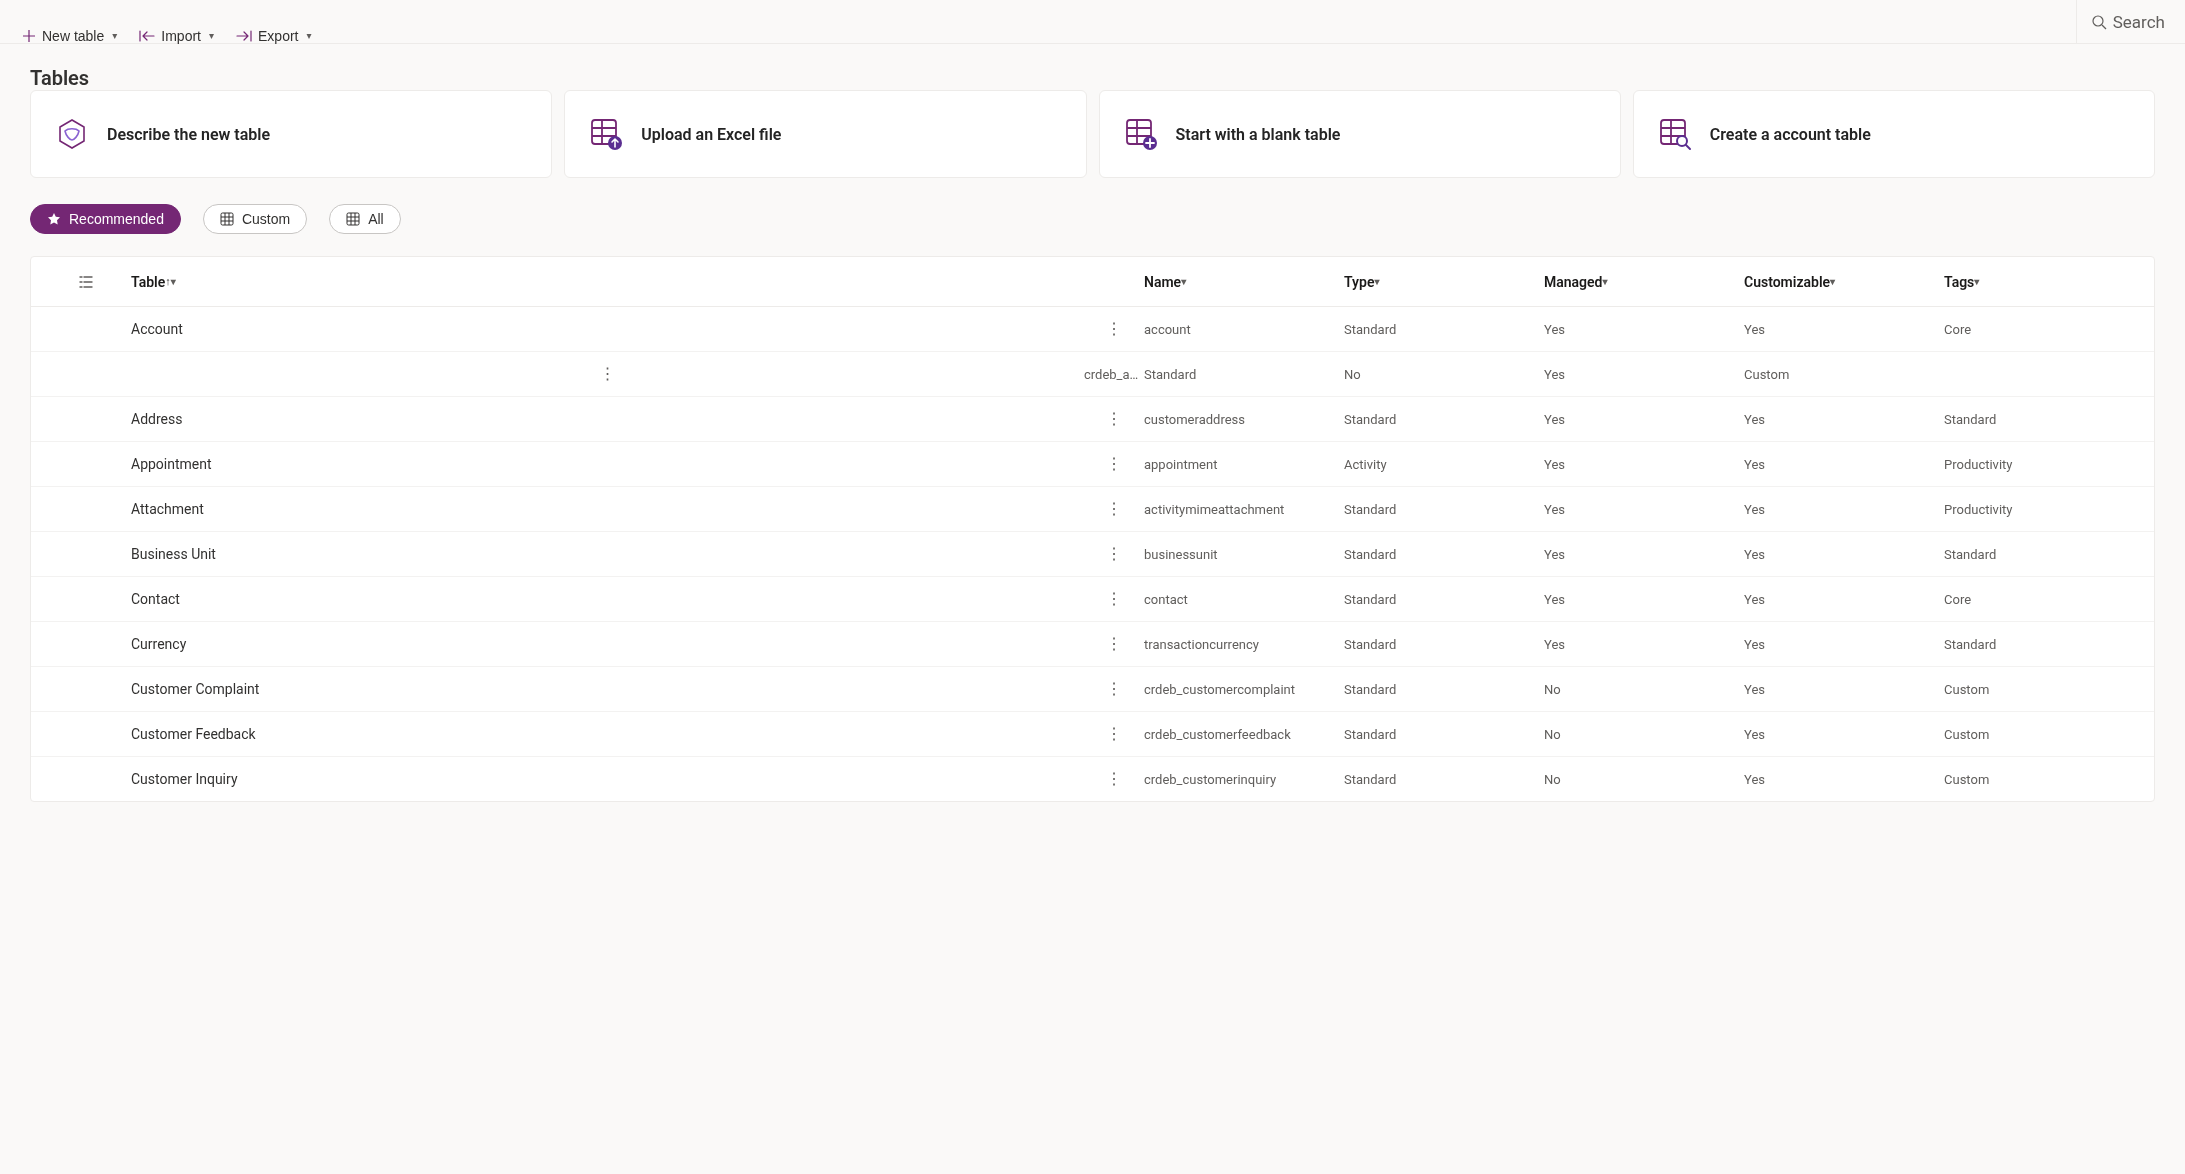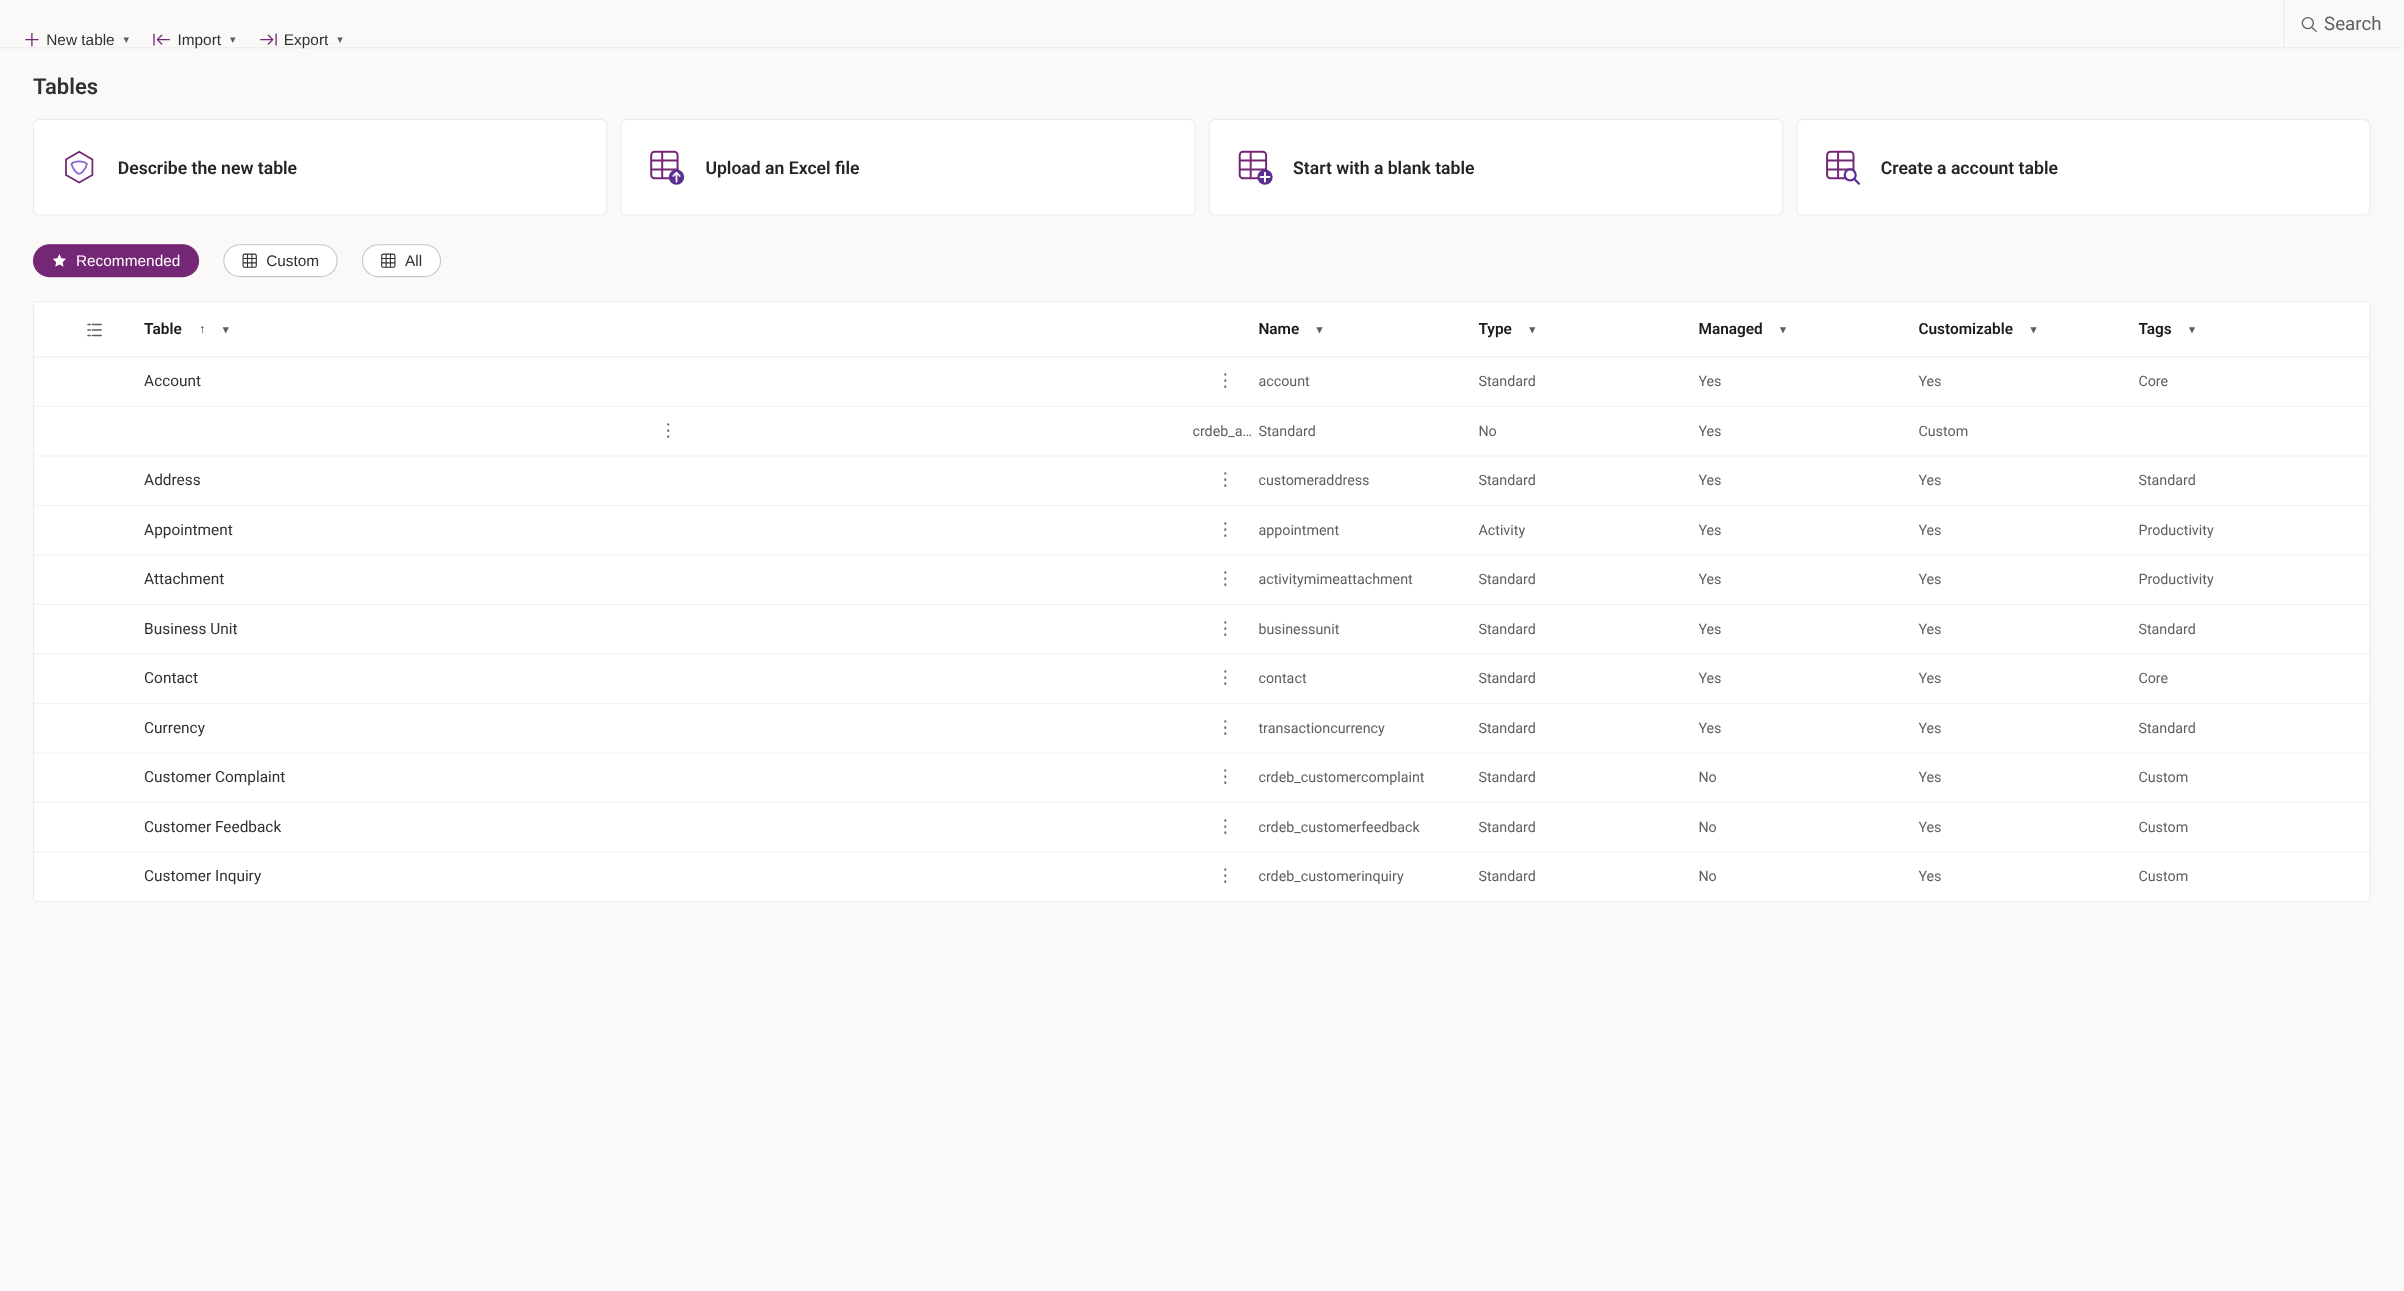--- a/index.html
+++ b/index.html
@@ -32,21 +32,21 @@
     margin-top: 28px;
   }
   .cmd-btn .ico { color: #742774; display: inline-flex; }
   .chev { font-size: 10px; color: #605e5c; margin-left: 2px; }
   .cmdbar-right { display: flex; align-items: center; border-left: 1px solid #edebe9; padding-left: 14px; height: 100%; gap:6px; cursor:pointer;}
   .search-ico { color: #605e5c; }
   .search-txt { color: #605e5c; font-size: 17px; }
 
   
   .page { padding: 22px 30px 40px 30px; }
-  .page-title { font-size: 20px; font-weight: 600; margin-bottom: 18px; }
+  .page-title { font-size: 20px; font-weight: 600; }
 
   
   .cards { display: flex; gap: 12px; margin-bottom: 26px; }
   .card {
     flex: 1;
     background: #fff;
     border: 1px solid #edebe9;
     border-radius: 6px;
     padding: 26px 24px;
     display: flex;
@@ -87,21 +87,21 @@
   .ghead {
     display: grid;
     grid-template-columns: 90px 1fr 60px 200px 200px 200px 200px 200px;
     align-items: center;
     height: 50px;
     padding: 0 10px;
     font-weight: 600;
     color: #1b1a19;
     border-bottom: 1px solid #edebe9;
   }
-  .gh-cell { display: flex; align-items: center; gap: 16px; cursor: pointer; }
+  .gh-cell { display: flex; align-items: center; gap: 0; cursor: pointer; }
   .sort-up { font-size: 11px; color: #323130; }
   .sort-chev { font-size: 10px; color: #605e5c; }
   .row-ico-cell { justify-content: center; color: #605e5c; cursor: default; }
 
   .grow {
     display: grid;
     grid-template-columns: 90px 1fr 60px 200px 200px 200px 200px 200px;
     align-items: center;
     min-height: 42px;
     padding: 0 10px;

